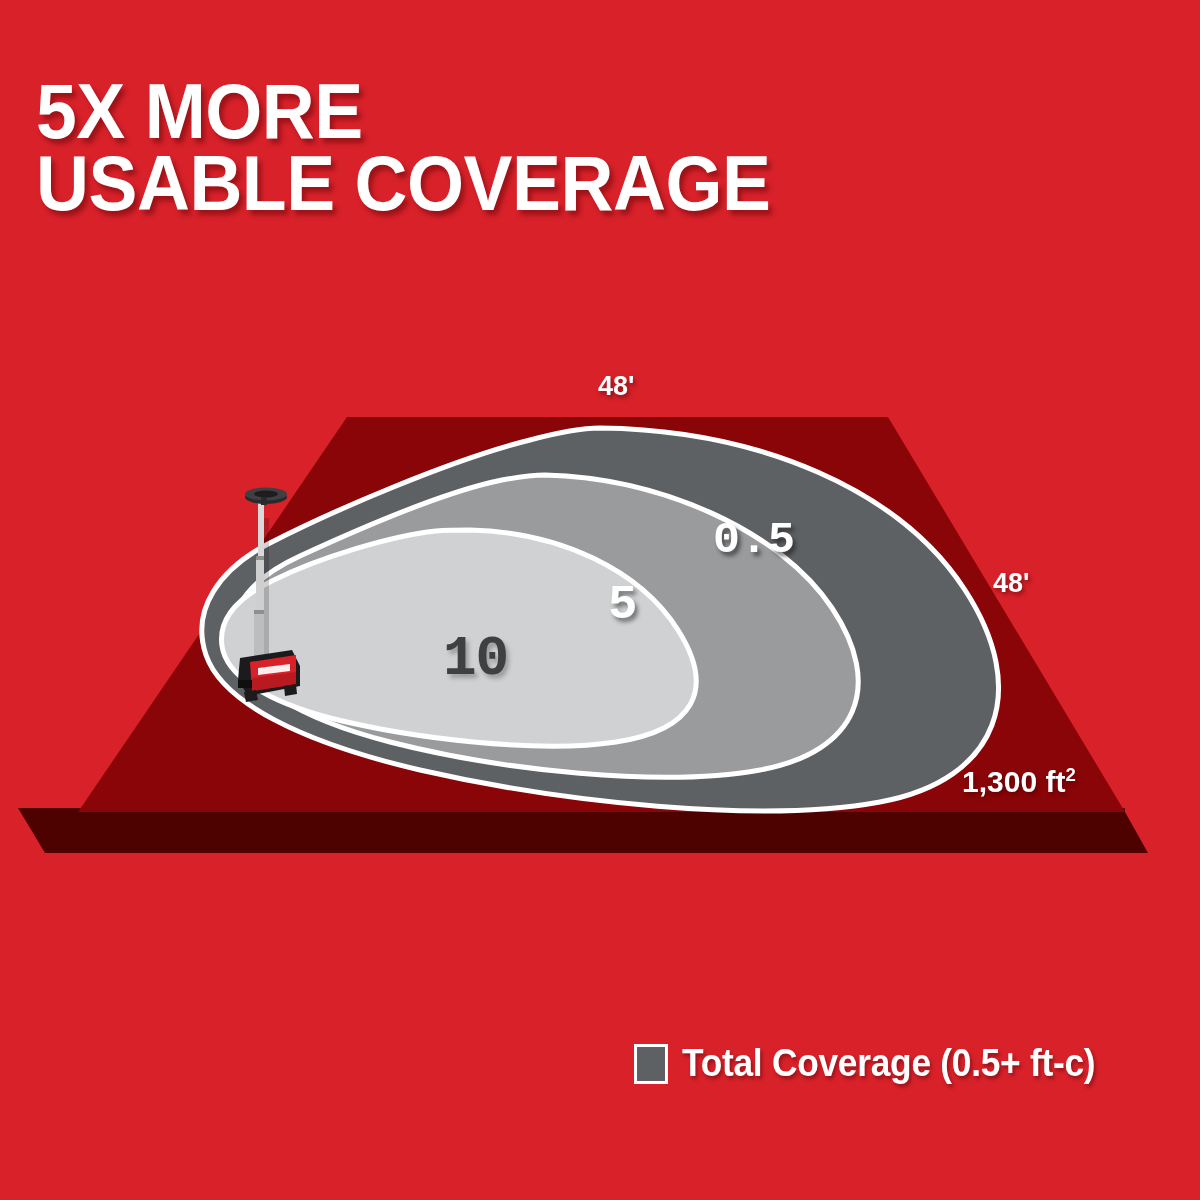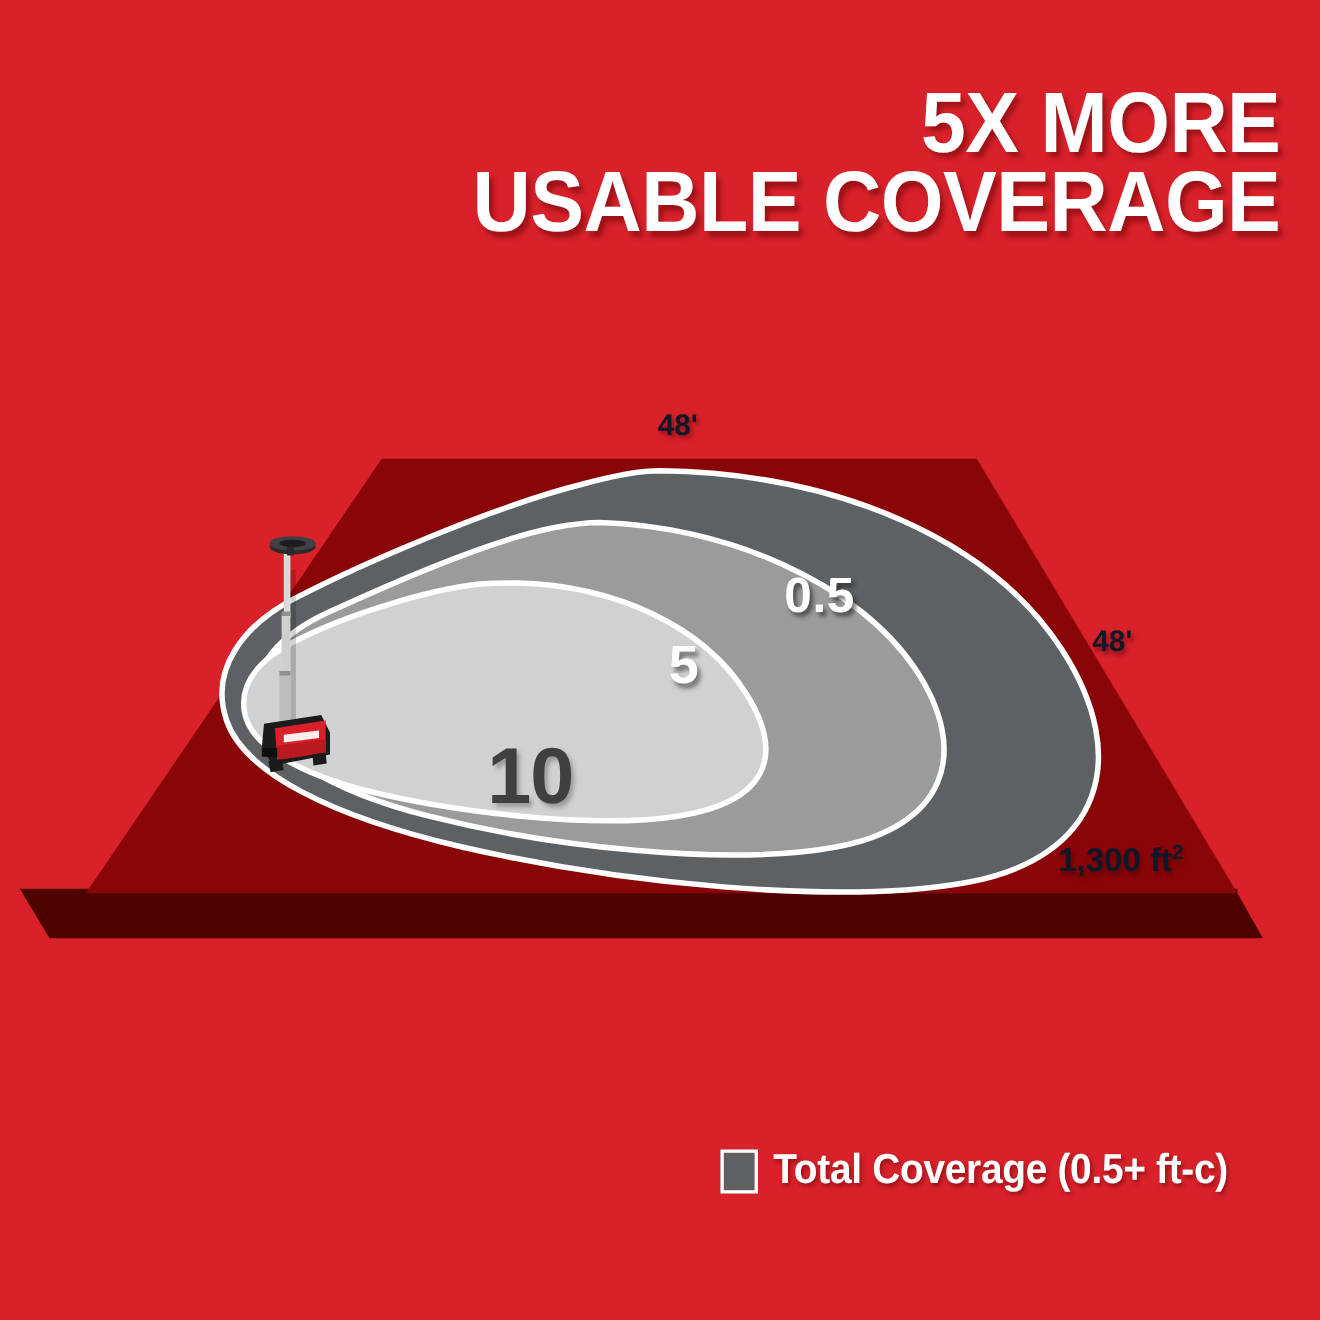--- a/index.html
+++ b/index.html
@@ -19,21 +19,21 @@
     height: 1200px;
     background: #d9212a;
   }
 
   
   .title-block {
     position: absolute;
     top: 76px;
     left: 0;
     width: 1200px;
-    text-align: right;
+    text-align: left;
     line-height: 0.92;
   }
   .title-line {
     display: block;
     color: #ffffff;
     font-family: "Liberation Sans Narrow", "Liberation Sans", sans-serif;
     font-weight: bold;
     letter-spacing: -0.5px;
     text-shadow: 4px 5px 5px rgba(80,0,0,0.45);
     transform: scaleX(0.94);
@@ -49,50 +49,49 @@
     left: 0;
     top: 340px;
     width: 1200px;
     height: 560px;
   }
   .stage svg { display: block; }
 
   
   .dim-label {
     position: absolute;
-    color: #0f172a;
+    color: #ffffff;
     font-family: "Liberation Sans Narrow", "Liberation Sans", sans-serif;
     font-weight: bold;
     font-size: 27px;
     letter-spacing: 0px;
     text-shadow: 2px 3px 4px rgba(60,0,0,0.5);
     white-space: nowrap;
   }
   #label-top-width  { left: 598px;  top: 371px; }
   #label-side-depth { left: 993px;  top: 568px; }
   #label-area {
     left: 962px;
     top: 764px;
     font-size: 30px;
   }
   #label-area sup { font-size: 0.62em; vertical-align: super; }
 
   .zone-label {
     position: absolute;
-    font-family: Liberation Sans, sans-serif;
+    font-family: Liberation Mono, monospace;
     font-weight: bold;
     white-space: nowrap;
   }
   #zone-label-10 {
     left: 443px; top: 627px;
-    font-size: 72px;
+    font-size: 56px;
     color: #3f4042;
     text-shadow: 3px 4px 4px rgba(90,90,90,0.45);
     letter-spacing: -1px;
-    margin-top: 38px;
   }
   #zone-label-5 {
     left: 608px; top: 577px;
     font-size: 49px;
     color: #ffffff;
     text-shadow: 3px 4px 4px rgba(40,40,40,0.55);
   }
   #zone-label-05 {
     left: 713px; top: 515px;
     font-size: 45px;
@@ -110,21 +109,21 @@
     height: 64px;
   }
   .legend-item {
     position: absolute;
     display: flex;
     align-items: center;
     gap: 14px;
     white-space: nowrap;
   }
   #legend-item-usable { left: 78px;  top: 6px; }
-  #legend-item-total  { left: 655px; top: 6px; align-items: flex-end; }
+  #legend-item-total  { left: 634px; top: 6px; }
   .legend-swatch {
     width: 34px;
     height: 40px;
     border: 3px solid #ffffff;
     box-sizing: border-box;
     flex: none;
   }
   .legend-text {
     color: #ffffff;
     font-family: "Liberation Sans Narrow", "Liberation Sans", sans-serif;

